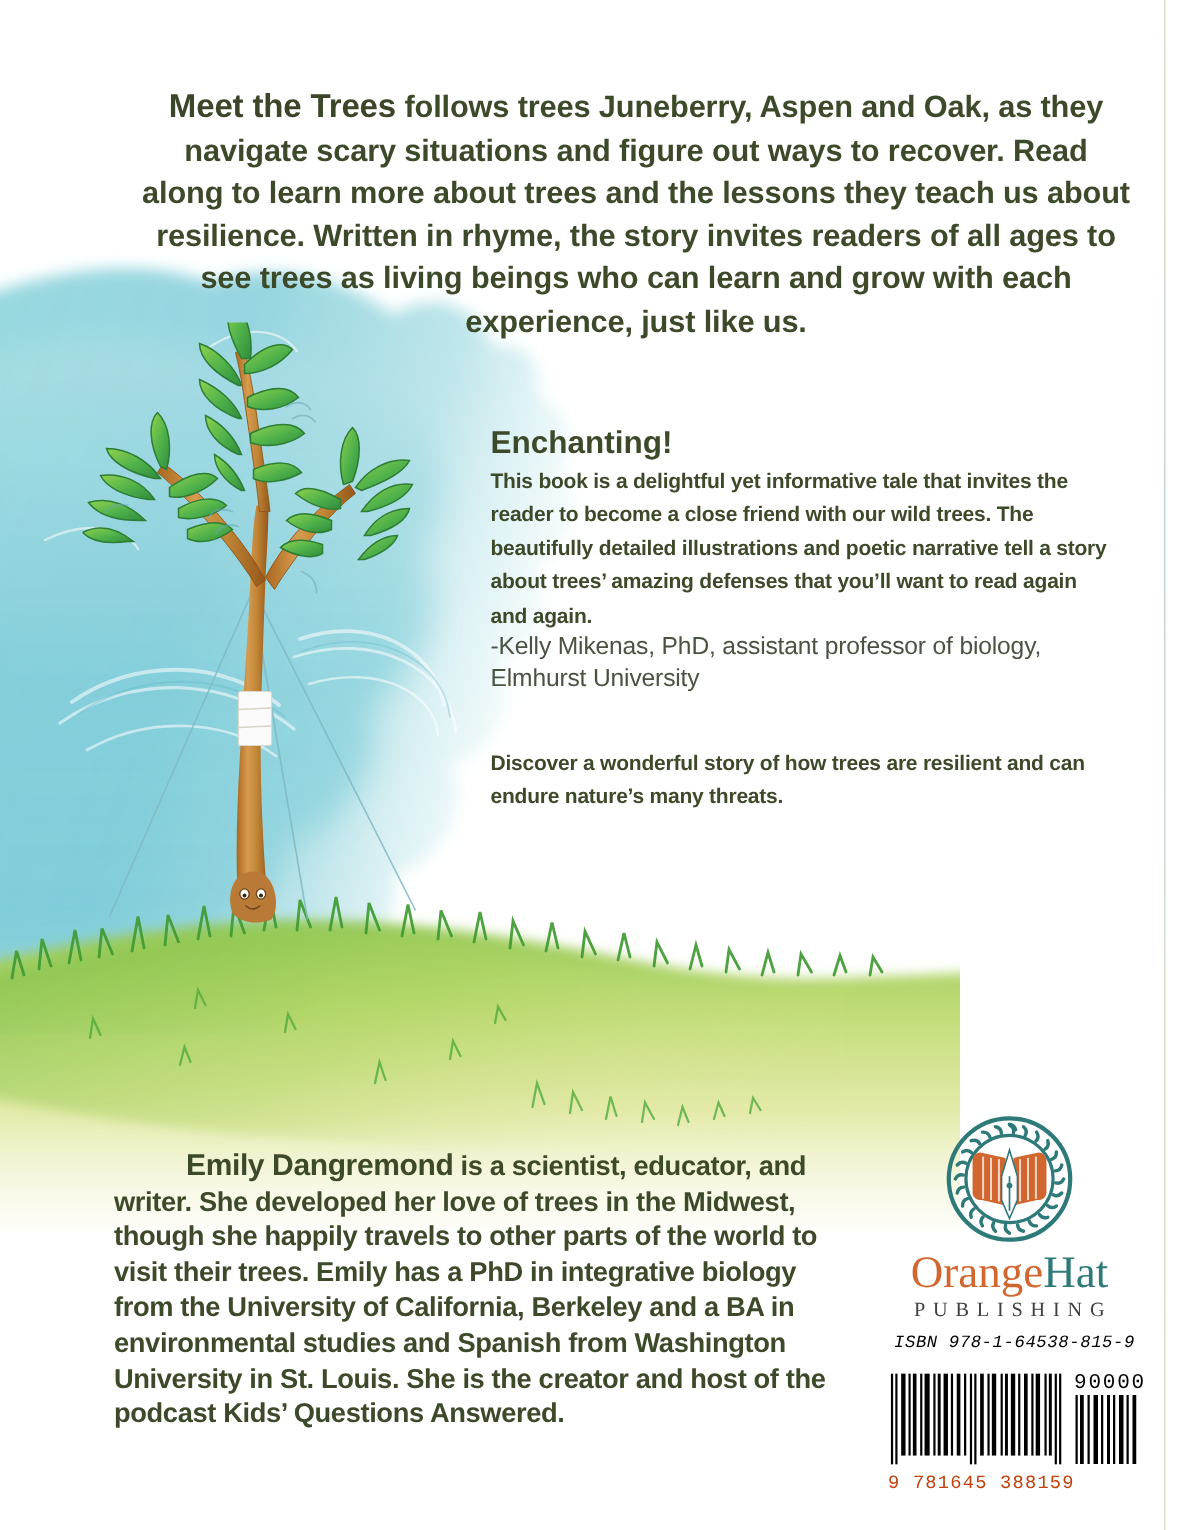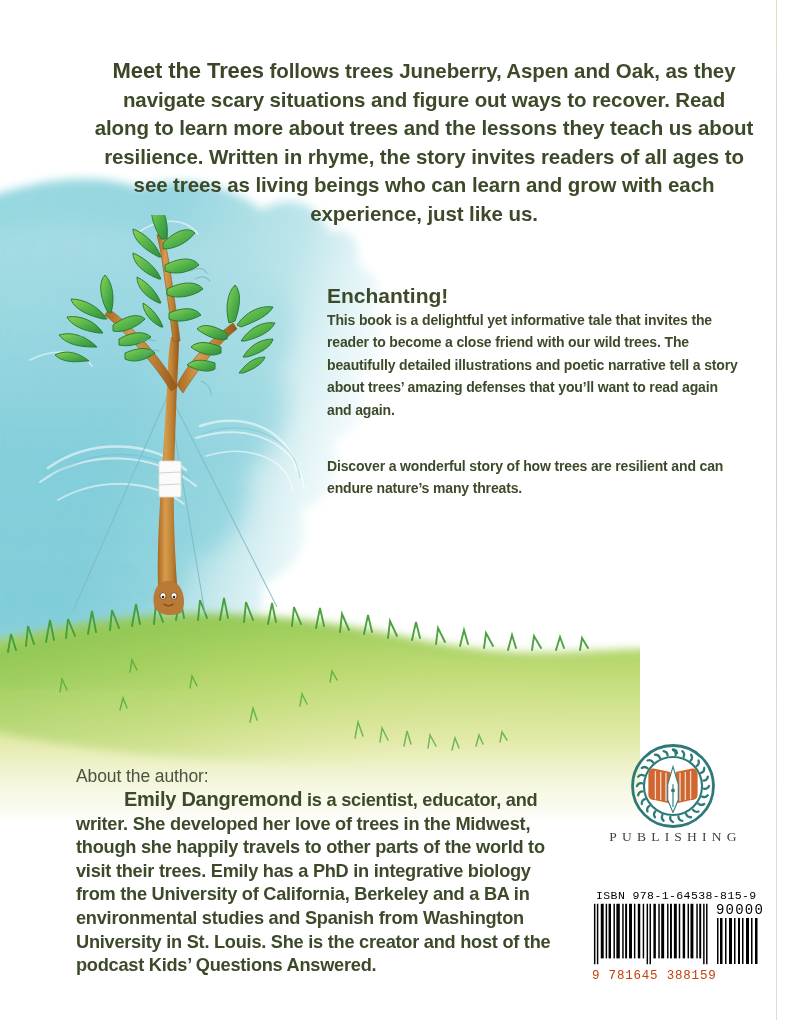--- a/index.html
+++ b/index.html
@@ -154,22 +154,23 @@
     left: 592px;
     top: 889px;
     width: 172px;
   }
   .isbn-line {
     font-family: "Liberation Mono", monospace;
     font-size: 11.5px;
     letter-spacing: 0.4px;
     color: #000;
     margin-left: 4px;
-    margin-bottom: 1px;
+    margin-bottom: 13px;
     white-space: nowrap;
+    font-style: italic;
   }
   .bars-row { display: flex; align-items: flex-start; }
   .price-col { margin-left: 7px; }
   .price-digits {
     font-family: "Liberation Mono", monospace;
     font-size: 14px;
     letter-spacing: 1.2px;
     color: #000;
     text-align: center;
     line-height: 15px;
@@ -461,28 +462,28 @@
   </svg>
 
   <div class="blurb">
     <span class="title-strong">Meet the Trees</span><span> follows trees Juneberry, Aspen and Oak, as they navigate scary situations and figure out ways to recover. Read along to learn more about trees and the lessons they teach us about resilience. Written in rhyme, the story invites readers of all ages to see trees as living beings who can learn and grow with each experience, just like us.</span>
   </div>
 
   <div class="quotes">
     <div class="quote-block-1">
       <div class="quote-head">Enchanting!</div>
       <div class="quote-body">This book is a delightful yet informative tale that invites the reader to become a close friend with our wild trees.  The beautifully detailed illustrations and poetic narrative tell a story about trees’ amazing defenses that you’ll want to read again and again.</div>
+      <div class="quote-attrib">-Kelly Mikenas, PhD, assistant professor of biology, Elmhurst University</div>
     </div>
     <div class="quote-block-2">
       <div class="quote-body">Discover a wonderful story of how trees are resilient and can endure nature’s many threats.</div>
     </div>
   </div>
 
   <div class="author-section">
-    <div class="author-label">About the author:</div>
     <div class="author-body"><span class="author-name">Emily Dangremond</span><span> is a scientist, educator, and writer. She developed her love of trees in the Midwest, though she happily travels to other parts of the world to visit their trees. Emily has a PhD in integrative biology from the University of California, Berkeley and a BA in environmental studies and Spanish from Washington University in St. Louis.  She is the creator and host of the podcast Kids’ Questions Answered.</span></div>
   </div>
 
   <div id="publisher">
     <svg id="publisher-mark" width="88" height="88" viewBox="0 0 100 100">
       <circle cx="50" cy="50" r="46" fill="none" stroke="#2d7a79" stroke-width="3.2"></circle>
       <circle cx="50" cy="50" r="33" fill="none" stroke="#2d7a79" stroke-width="2.4"></circle>
 
       <g stroke="#2d7a79" stroke-width="2.6" fill="none" stroke-linecap="round">
         <g id="ring-ticks">
@@ -528,20 +529,21 @@
         <line x1="70" y1="33" x2="70" y2="65"></line>
         <line x1="64" y1="34" x2="64" y2="66"></line>
         <line x1="58" y1="35" x2="58" y2="67"></line>
       </g>
 
       <path fill="#ffffff" stroke="#2d7a79" stroke-width="1.2" d="
         M 50,28 L 56,48 L 56,66 L 50,80 L 44,66 L 44,48 Z"></path>
       <line x1="50" y1="48" x2="50" y2="74" stroke="#2d7a79" stroke-width="1.3"></line>
       <circle cx="50" cy="55" r="2.2" fill="#2d7a79"></circle>
     </svg>
+    <div class="pub-wordmark"><span class="pub-orange">Orange</span><span class="pub-hat">Hat</span></div>
     <div class="pub-sub">PUBLISHING</div>
   </div>
 
   <div id="barcode-area">
     <div class="isbn-line">ISBN 978-1-64538-815-9</div>
     <div class="bars-row">
       <svg width="120" height="62" viewBox="0 0 120 62">
         <rect x="0" y="0" width="120" height="62" fill="#ffffff"></rect>
         <g fill="#000000">
           <rect x="2" y="0" width="1.5" height="62"></rect>

